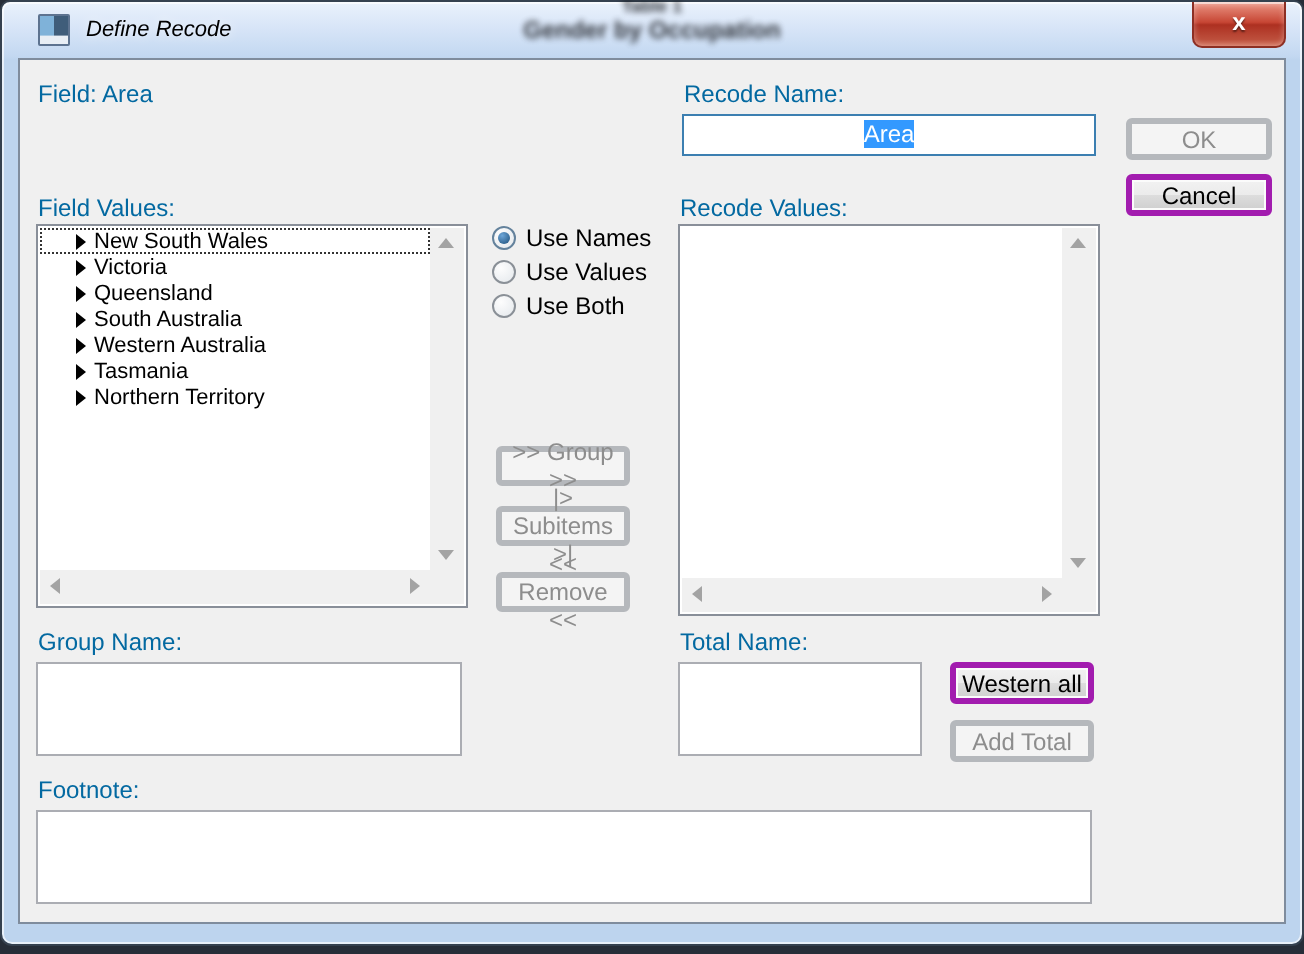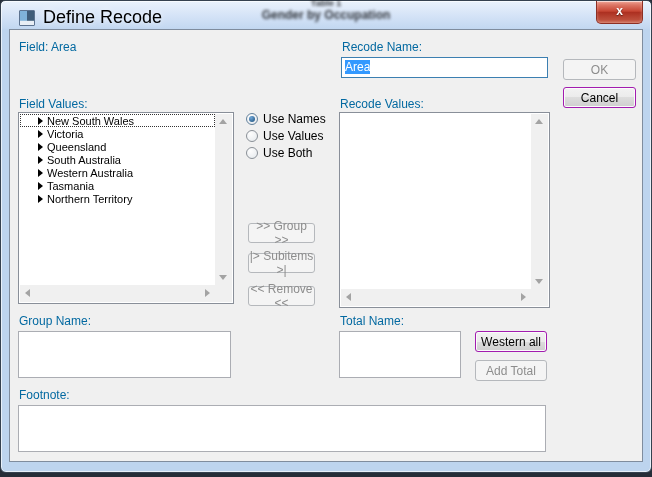--- a/index.html
+++ b/index.html
@@ -15,42 +15,42 @@
   
   .titlebar{position:absolute;left:0;top:0;width:100%;height:28px;}
   .bg-blur{position:absolute;left:0;top:-3px;width:100%;text-align:center;
     filter:blur(1.6px);opacity:.85;color:#14161a;pointer-events:none;}
   .bg-blur .l1{font-size:9px;font-weight:bold;line-height:10px;}
   .bg-blur .l2{font-size:12px;font-weight:bold;line-height:14px;}
   .title-left{position:absolute;left:18px;top:6px;display:flex;align-items:center;gap:8px;}
   .app-icon{width:14px;height:14px;border:1px solid #5d7390;background:
     linear-gradient(to right,#7fb2d9 0 50%,#3f5d7a 50% 100%),#fff;
     background-size:100% 70%;background-repeat:no-repeat;background-color:#e8eef5;border-radius:1px;}
-  .title-text{font-size:18px;color:#000;text-shadow:0 0 6px rgba(255,255,255,.9);}
+  .title-text{font-size:11px;color:#000;text-shadow:0 0 6px rgba(255,255,255,.9);font-style:italic;}
 
   .close-btn{position:absolute;top:0;right:8px;width:45px;height:22px;
     border:1px solid #8d2f24;border-top:none;border-radius:0 0 5px 5px;
     background:linear-gradient(to bottom,#f0a294 0%,#dd7766 18%,#c74634 46%,#ad3021 52%,#bd4f3c 85%,#d2705b 100%);
     box-shadow:inset 0 1px 0 rgba(255,255,255,.55),inset 0 0 3px rgba(255,255,255,.35);
     color:#fff;font-size:12px;font-weight:bold;text-align:center;line-height:21px;cursor:default;
     text-shadow:0 1px 1px rgba(0,0,0,.5);}
 
   
   .client{position:absolute;left:8px;top:28px;width:634px;height:433px;
     background:#f0f0f0;border:1px solid #7f8c9d;box-sizing:border-box;}
   .client .lbl{position:absolute;font-size:12px;color:#0369a1;white-space:nowrap;}
 
   
   .textinput{position:absolute;background:#fff;border:1px solid #abadb3;box-sizing:border-box;
-    font-size:12px;padding:2px 3px;color:#000;}
+    font-size:12px;padding:2px 3px;color:#000;text-align:center;}
   .textinput.focused{border-color:#3c7fb1;}
   .textinput .sel{background:#3399ff;color:#fff;}
 
   
-  .btn{position:absolute;box-sizing:border-box;border:1px solid #a21caf;border-radius:3px;
+  .btn{position:absolute;box-sizing:border-box;border:3px solid #a21caf;border-radius:3px;
     background:linear-gradient(to bottom,#f2f2f2 0%,#ebebeb 50%,#dddddd 50%,#cfcfcf 100%);
     box-shadow:inset 0 0 0 1px #fbfbfb;
     font-family:"Liberation Sans",sans-serif;font-size:12px;color:#000;text-align:center;cursor:default;
     display:flex;align-items:center;justify-content:center;}
   .btn.disabled{border-color:#b5b8bc;background:#f4f4f4;color:#8d8d8d;box-shadow:none;}
 
   
   .listbox{position:absolute;background:#fff;border:1px solid #898f99;box-sizing:border-box;}
   .list-content{position:absolute;left:1px;top:1px;right:18px;bottom:18px;overflow:hidden;}
   .list-item{display:flex;align-items:center;height:13px;font-size:11px;color:#000;

